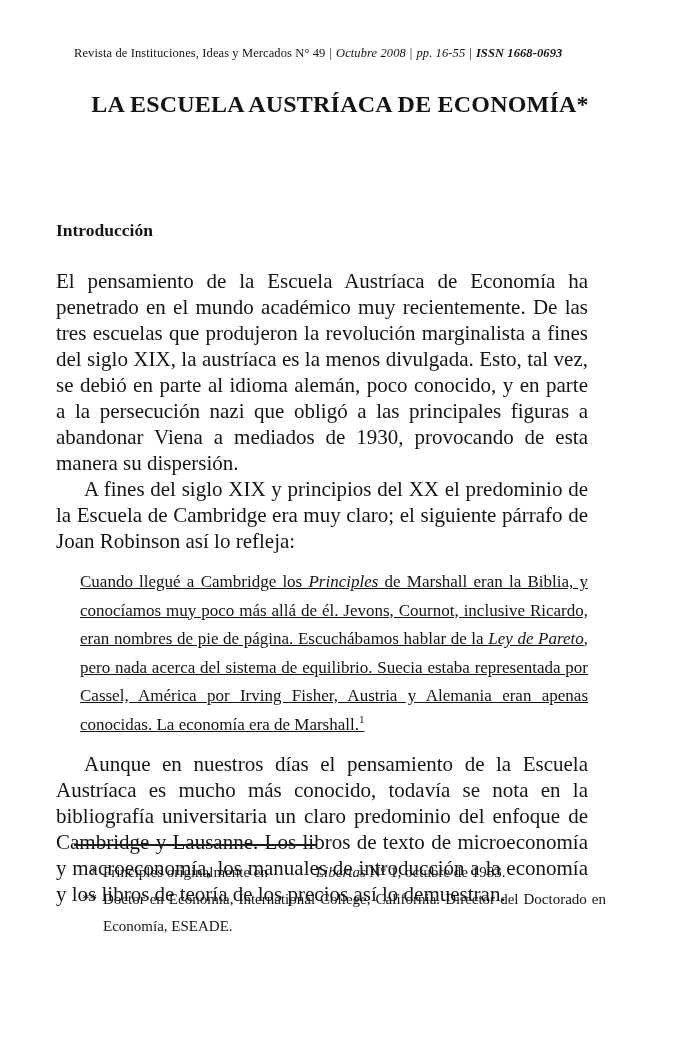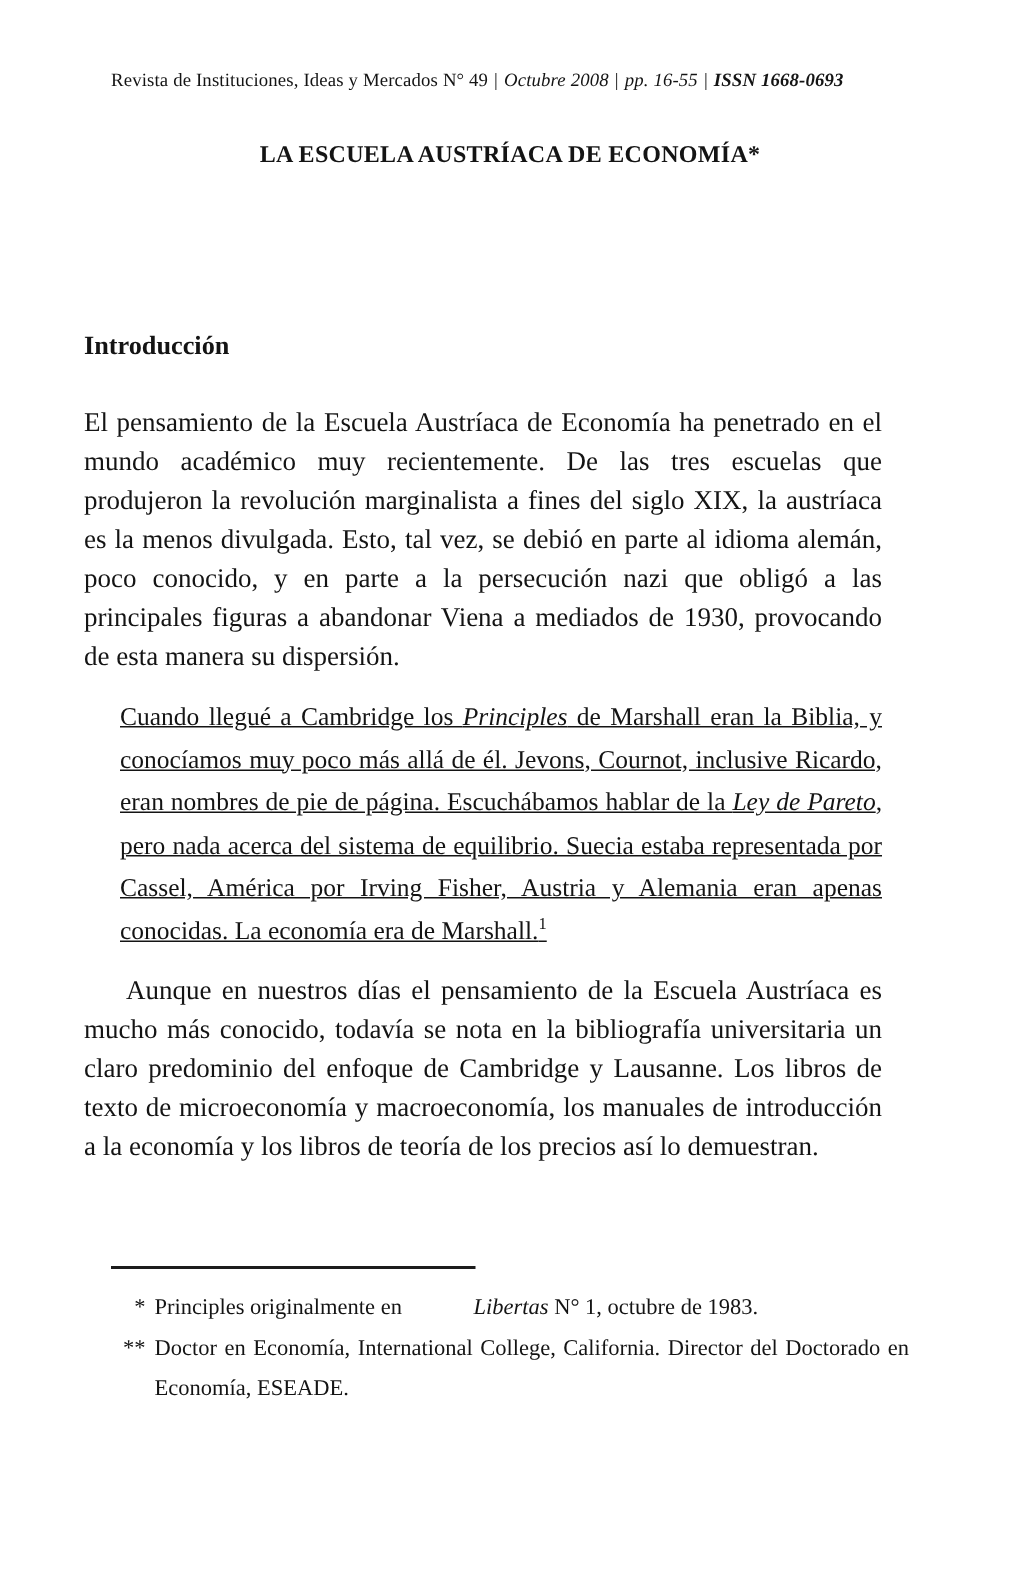--- a/index.html
+++ b/index.html
@@ -22,21 +22,21 @@
     letter-spacing: 0.1px;
   }
   .journal-line .sep { padding: 0 4px; font-weight: normal; }
   .it { font-style: italic; }
   .bd { font-weight: bold; }
   .title {
     position: absolute;
     top: 93px; left: 0; right: 0;
     margin: 0;
     text-align: center;
-    font-size: 16px;
+    font-size: 24px;
     font-weight: bold;
     line-height: 22px;
     letter-spacing: 0.2px;
   }
   .author {
     position: absolute;
     top: 146px; left: 0; right: 0;
     text-align: center;
     font-size: 16.5px;
     font-weight: bold;
@@ -49,21 +49,21 @@
     width: 532px;
   }
   .heading {
     margin: 0;
     font-size: 17.5px;
     font-weight: bold;
     line-height: 24px;
   }
   .para {
     margin: 0;
-    font-size: 18px;
+    font-size: 21px;
     line-height: 26px;
     text-align: justify;
   }
   .para.first { margin-top: 26px; }
   .para.indent { text-indent: 28px; }
   .quote {
     margin: 14px 0 12px 24px;
     font-size: 17px;
     line-height: 28.5px;
     text-align: justify;
@@ -104,20 +104,21 @@
   <div class="journal-line">
     <span>Revista de Instituciones, Ideas y Mercados N° 49</span><span class="sep">|</span><span class="it">Octubre 2008</span><span class="sep">|</span><span class="it">pp. 16-55</span><span class="sep">|</span><span class="it bd">ISSN 1668-0693</span>
   </div>
 
   <h1 class="title">LA ESCUELA AUSTRÍACA DE ECONOMÍA*</h1>
 
 
   <div class="main">
     <h2 class="heading">Introducción</h2>
     <p class="para first">El pensamiento de la Escuela Austríaca de Economía ha penetrado en el mundo académico muy recientemente. De las tres escuelas que produjeron la revolución marginalista a fines del siglo XIX, la austríaca es la menos divulgada. Esto, tal vez, se debió en parte al idioma alemán, poco conocido, y en parte a la persecución nazi que obligó a las principales figuras a abandonar Viena a mediados de 1930, provocando de esta manera su dispersión.</p>
+    <p class="para indent">A fines del siglo XIX y principios del XX el predominio de la Escuela de Cambridge era muy claro; el siguiente párrafo de Joan Robinson así lo refleja:</p>
     <blockquote class="quote"><span>Cuando llegué a Cambridge los </span><span style="font-style: italic;">Principles</span><span> de Marshall eran la Biblia, y conocíamos muy poco más allá de él. Jevons, Cournot, inclusive Ricardo, eran nombres de pie de página. Escuchábamos hablar de la </span><span style="font-style: italic;">Ley de Pareto</span><span>, pero nada acerca del sistema de equilibrio. Suecia estaba representada por Cassel, América por Irving Fisher, Austria y Alemania eran apenas conocidas. La economía era de Marshall.</span><sup>1</sup></blockquote>
     <p class="para indent">Aunque en nuestros días el pensamiento de la Escuela Austríaca es mucho más conocido, todavía se nota en la bibliografía universitaria un claro predominio del enfoque de Cambridge y Lausanne. Los libros de texto de microeconomía y macroeconomía, los manuales de introducción a la economía y los libros de teoría de los precios así lo demuestran.</p>
   </div>
 
   <div class="footnotes">
     <div class="fn-rule"></div>
     <div class="fn">
       <span class="fn-marker">*</span>
       <span class="fn-text"><span>Principles originalmente en </span><span style="font-style: italic; margin-left: 44px;">Libertas</span><span> N° 1, octubre de 1983.</span></span>
     </div>

